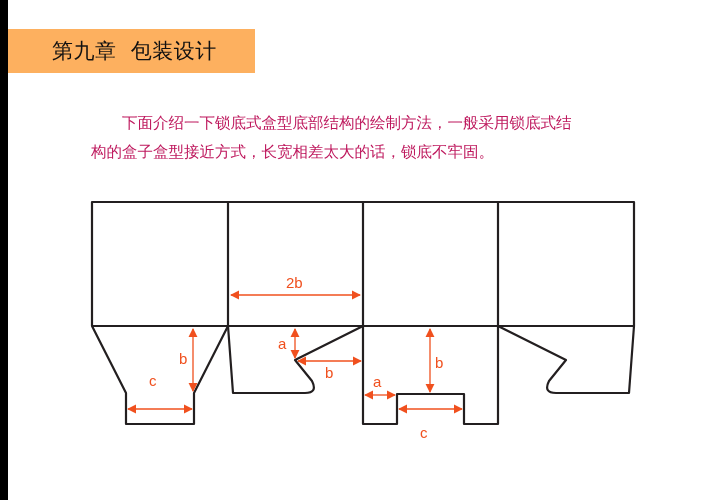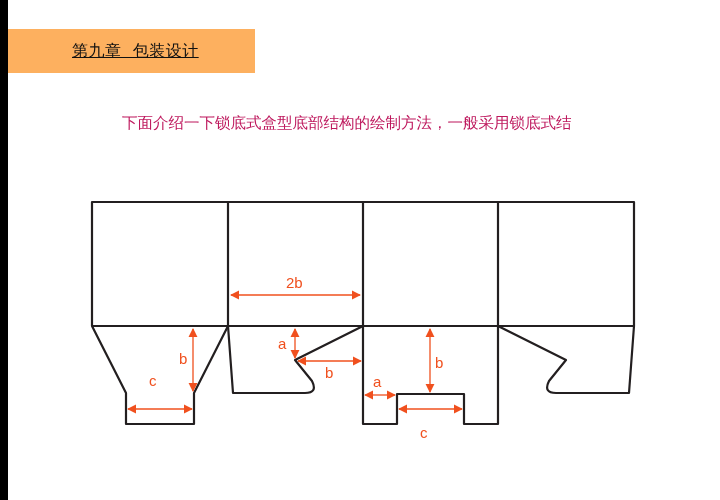--- a/index.html
+++ b/index.html
@@ -11,25 +11,24 @@
     .left-bar {
       position: absolute; left: 0; top: 0; width: 8px; height: 500px;
       background: #000000;
     }
     .chapter-header {
       position: absolute; left: 8px; top: 29px; width: 247px; height: 44px;
       background: #FDB05F;
       display: flex; align-items: center;
     }
     .chapter-title {
-      margin-left: 64px;
+      margin-left: 44px;
       font-family: "DejaVu Sans", sans-serif;
-      font-size: 16px; color: #111111; letter-spacing: 0.5px;
+      font-size: 21px; color: #111111; letter-spacing: 0.5px;
       white-space: pre;
-      text-decoration: underline;
     }
     .body-text {
       position: absolute; left: 91px; top: 109px; width: 560px;
       font-family: "DejaVu Serif", serif;
       font-size: 15.5px; line-height: 29px; color: #be185d;
     }
     .body-text .line { display: block; white-space: nowrap; }
     .body-text .line.first { text-indent: 31px; }
     .diagram {
       position: absolute; left: 0; top: 0; width: 720px; height: 500px;
@@ -43,20 +42,21 @@
 <body>
 
 <div class="left-bar"></div>
 
 <div class="chapter-header">
   <span class="chapter-title">第九章  包装设计</span>
 </div>
 
 <div class="body-text">
   <span class="line first">下面介绍一下锁底式盒型底部结构的绘制方法，一般采用锁底式结</span>
+  <span class="line">构的盒子盒型接近方式，长宽相差太大的话，锁底不牢固。</span>
 </div>
 
 <svg class="diagram" viewBox="0 0 720 500" xmlns="http://www.w3.org/2000/svg">
   <defs>
     <marker id="arr" viewBox="0 0 10 10" refX="9" refY="5" markerWidth="7" markerHeight="7" orient="auto-start-reverse">
       <path d="M0,0 L10,5 L0,10 z" fill="#F0501E"></path>
     </marker>
   </defs>
 
   <g fill="none" stroke="#231F20" stroke-width="2.2" stroke-linejoin="round">

